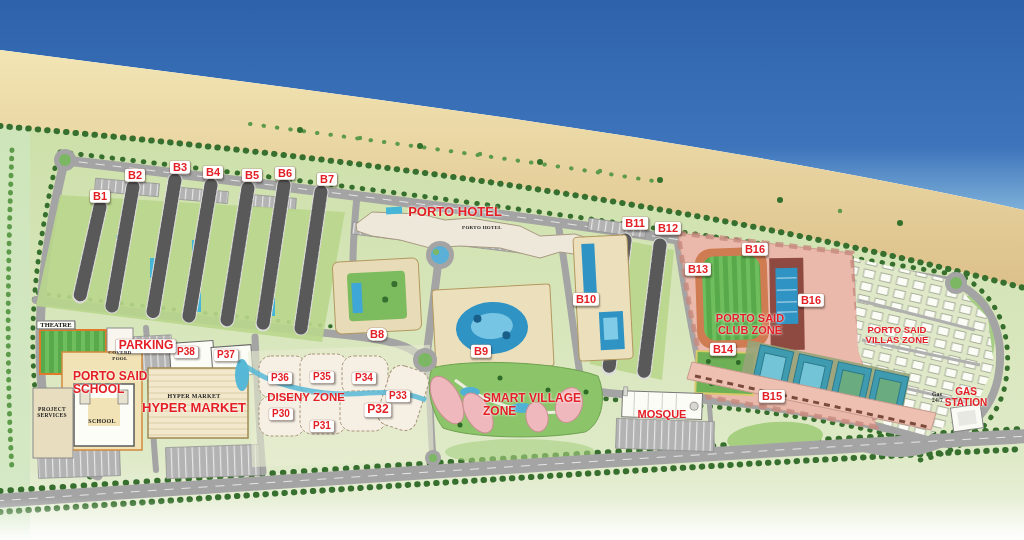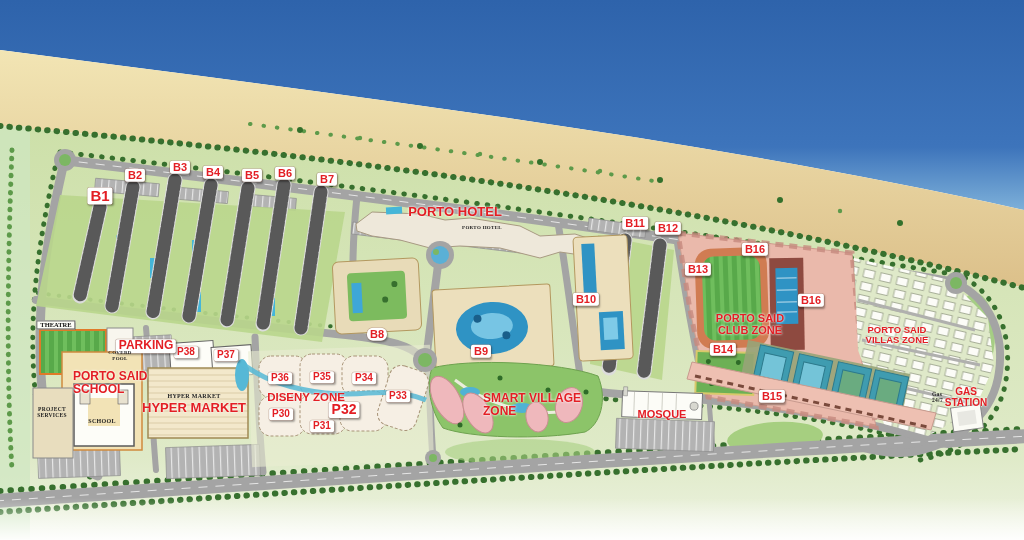--- a/index.html
+++ b/index.html
@@ -340,21 +340,21 @@
     <circle cx="360" cy="138" r="2.2" fill="#5d9a4a"></circle>
         <circle cx="480" cy="154" r="2.2" fill="#5d9a4a"></circle>
     <circle cx="600" cy="171" r="2.2" fill="#5d9a4a"></circle>
         <circle cx="840" cy="211" r="2.2" fill="#5d9a4a"></circle>
   </g>
 
   <rect x="0" y="498" width="1024" height="42" fill="url(#gFade)"></rect>
 </svg>
 
 <div class="labels">
-      <div class="lbl chip" style="left: 100px; top: 196px; font-size: 15px;">
+      <div class="lbl chip" style="left: 100px; top: 196px; font-size: 11px;">
         <div>B1</div>
       </div>
       <div class="lbl chip" style="left: 135px; top: 175px; font-size: 11px;">
         <div>B2</div>
       </div>
       <div class="lbl chip" style="left: 180px; top: 167px; font-size: 11px;">
         <div>B3</div>
       </div>
       <div class="lbl chip" style="left: 213px; top: 172px; font-size: 11px;">
         <div>B4</div>
@@ -409,21 +409,21 @@
       </div>
       <div class="lbl chip" style="left: 322px; top: 377px; font-size: 10px;">
         <div>P35</div>
       </div>
       <div class="lbl chip" style="left: 364px; top: 378px; font-size: 10px;">
         <div>P34</div>
       </div>
       <div class="lbl chip" style="left: 398px; top: 396px; font-size: 10px;">
         <div>P33</div>
       </div>
-      <div class="lbl chip" style="left: 344px; top: 410px; font-size: 14px;">
+      <div class="lbl chip" style="left: 378px; top: 410px; font-size: 12px;">
         <div>P32</div>
       </div>
       <div class="lbl chip" style="left: 322px; top: 412px; font-size: 10px; margin-top: 14px;">
         <div>P31</div>
       </div>
       <div class="lbl chip" style="left: 281px; top: 414px; font-size: 10px;">
         <div>P30</div>
       </div>
       <div class="lbl chip" style="left: 146px; top: 346px; font-size: 12px; text-align: right;">
         <div>PARKING</div>

